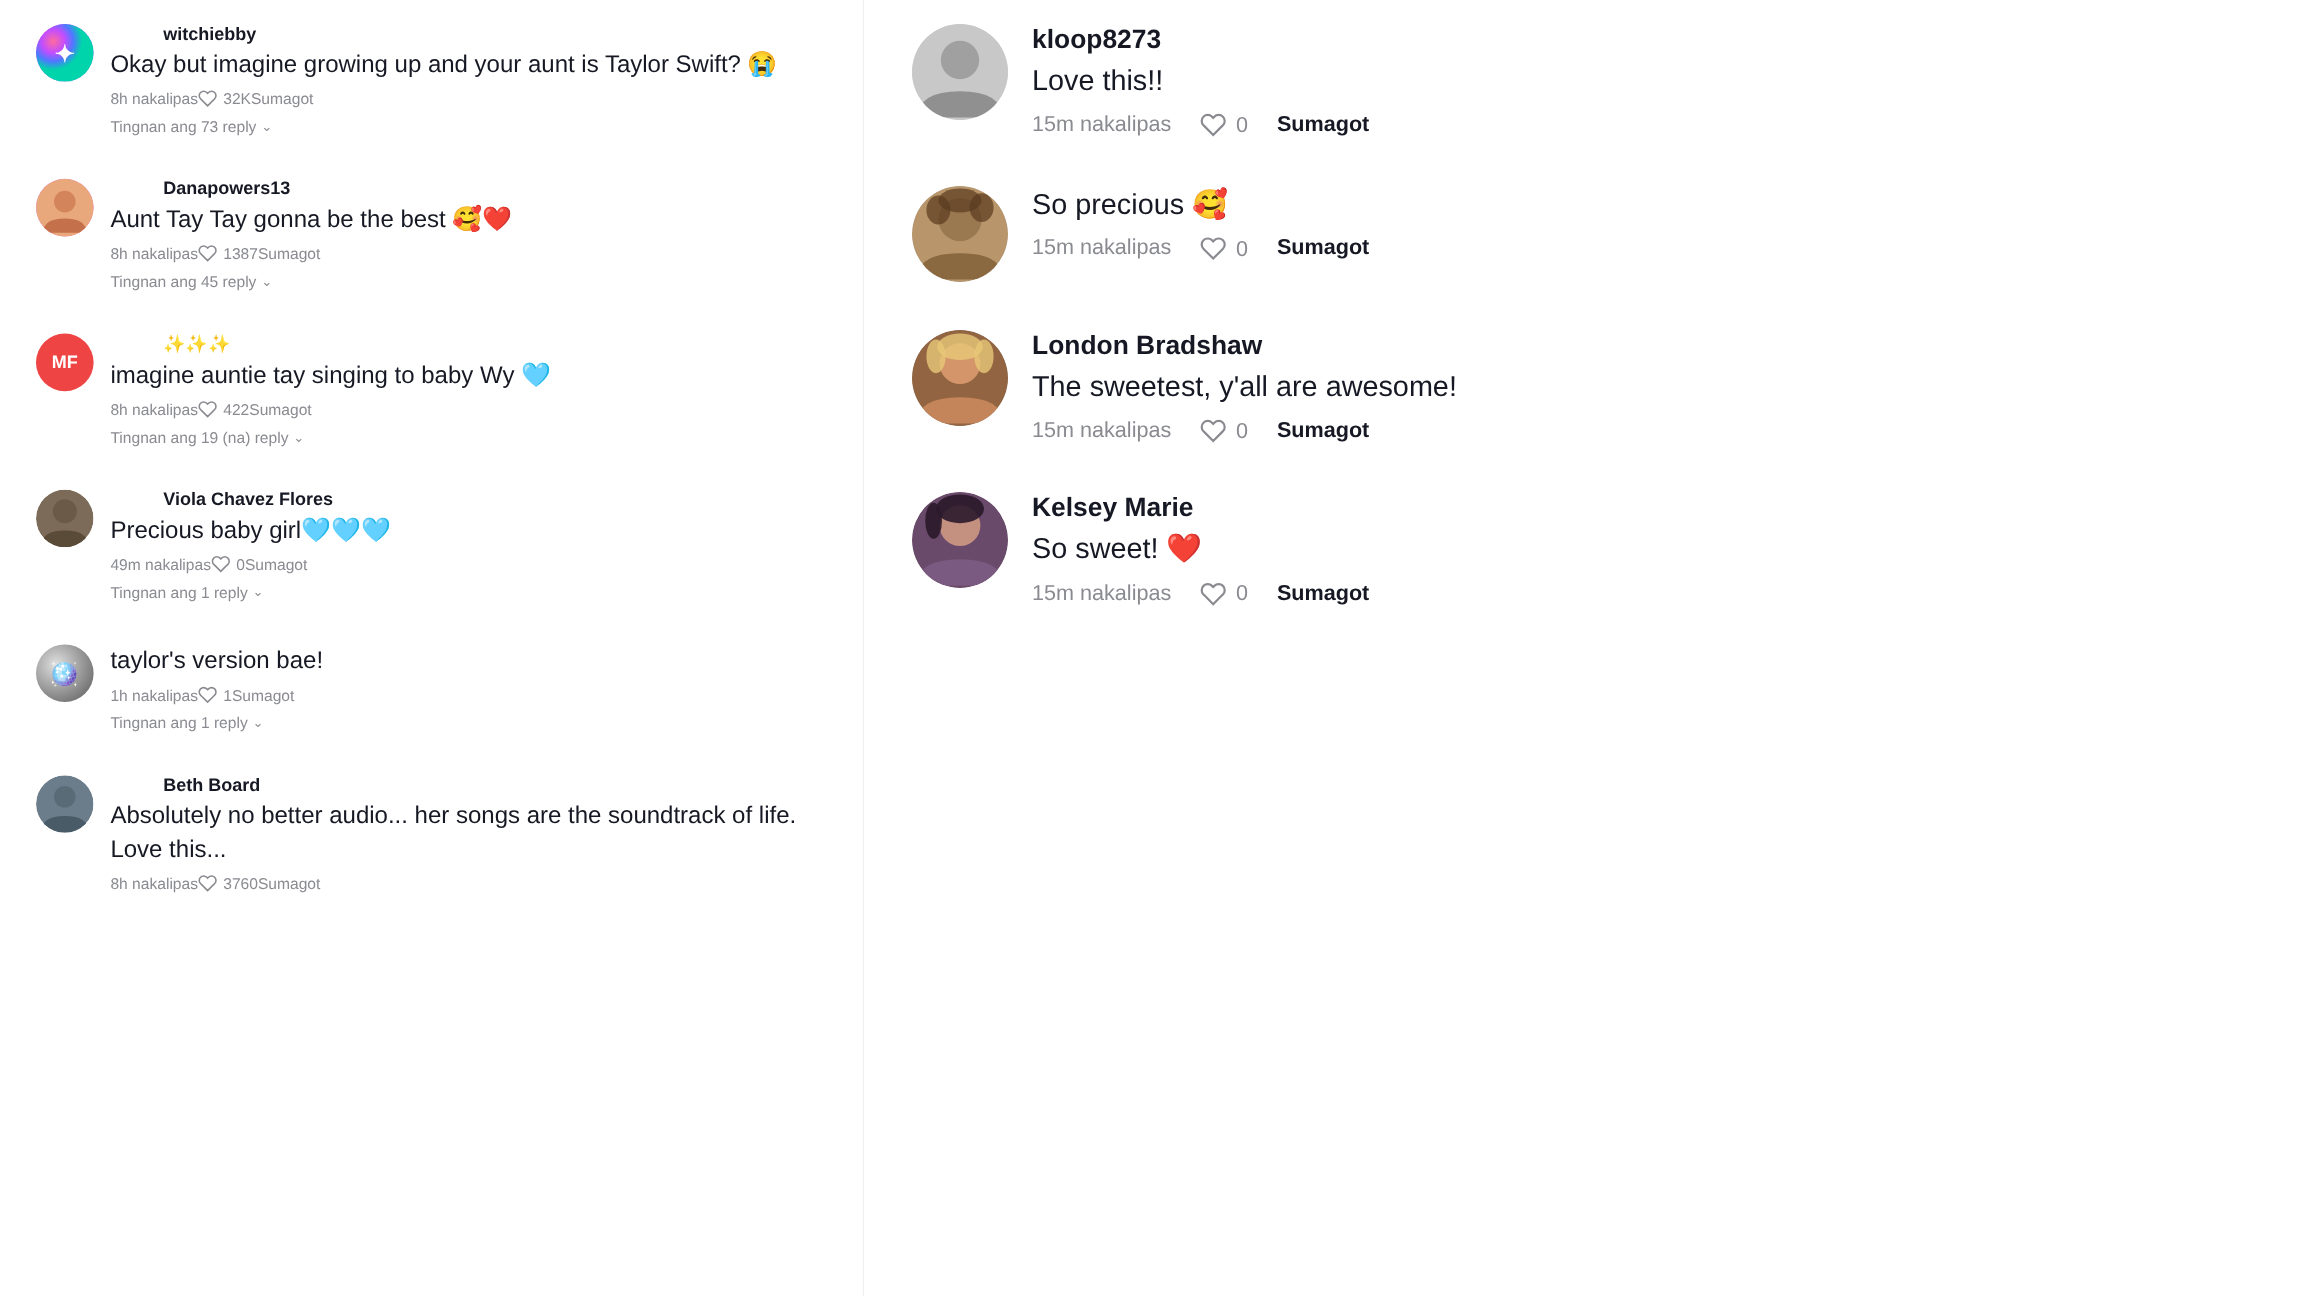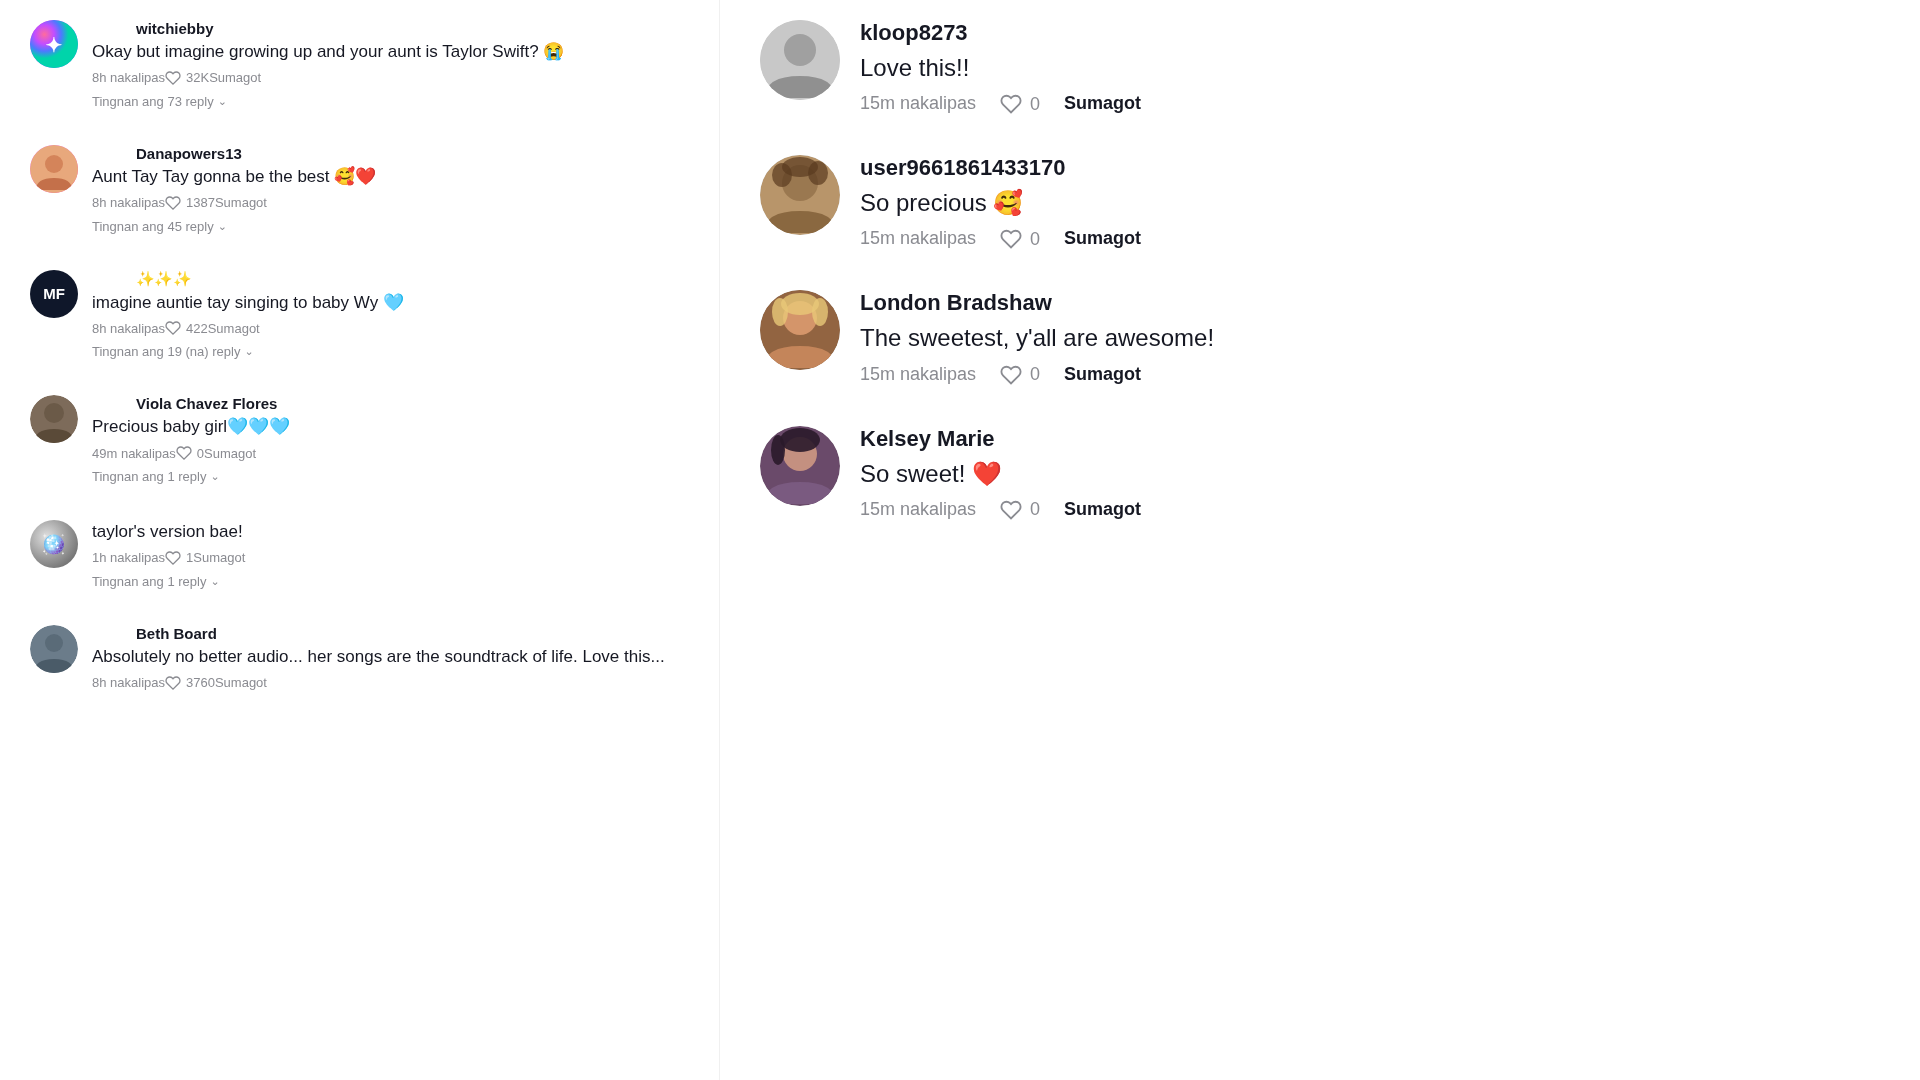--- a/index.html
+++ b/index.html
@@ -45,38 +45,38 @@
       color: #fff;
     }
 
     .avatar-witchiebby {
       background: radial-gradient(circle at 30% 30%, #ff6b9d, #c44dff, #4d79ff, #00d4aa);
       font-size: 22px;
       color: #fff;
     }
 
     .avatar-mf {
-      background: #0f172a;
+      background: #ef4444;
       font-size: 20px;
     }
 
     .comment-content {
       flex: 1;
     }
 
     .username {
       font-weight: 700;
       font-size: 15px;
       color: #161823;
       margin-bottom: 3px;
       margin-left: 44px;
     }
 
     .comment-text {
-      font-size: 17px;
+      font-size: 20px;
       color: #161823;
       margin-bottom: 6px;
       line-height: 1.4;
     }
 
     .comment-meta {
       display: flex;
       align-items: center;
       color: #8a8b91;
       font-size: 13px;
@@ -386,21 +386,20 @@
         <circle cx="40" cy="40" r="40" fill="#b8956a"></circle>
         <circle cx="40" cy="28" r="18" fill="#9a7850"></circle>
         <path d="M4 78 Q4 56 40 56 Q76 56 76 78" fill="#8a6840"></path>
 
         <ellipse cx="22" cy="20" rx="10" ry="12" fill="#5a3a20" opacity="0.7"></ellipse>
         <ellipse cx="58" cy="18" rx="10" ry="12" fill="#5a3a20" opacity="0.7"></ellipse>
         <ellipse cx="40" cy="12" rx="18" ry="10" fill="#5a3a20" opacity="0.7"></ellipse>
       </svg>
     </div>
     <div class="right-comment-content">
-      <div class="right-username">user9661861433170</div>
       <div class="right-comment-text">So precious 🥰</div>
       <div class="right-meta">
         <span>15m nakalipas</span>
         <span class="right-like-section">
           <svg class="right-heart" viewBox="0 0 24 24" fill="none" stroke="#8a8b91" stroke-width="2">
             <path d="M20.84 4.61a5.5 5.5 0 0 0-7.78 0L12 5.67l-1.06-1.06a5.5 5.5 0 0 0-7.78 7.78l1.06 1.06L12 21.23l7.78-7.78 1.06-1.06a5.5 5.5 0 0 0 0-7.78z"></path>
           </svg>
           <span>0</span>
         </span>
         <span class="sumagot-btn">Sumagot</span>

